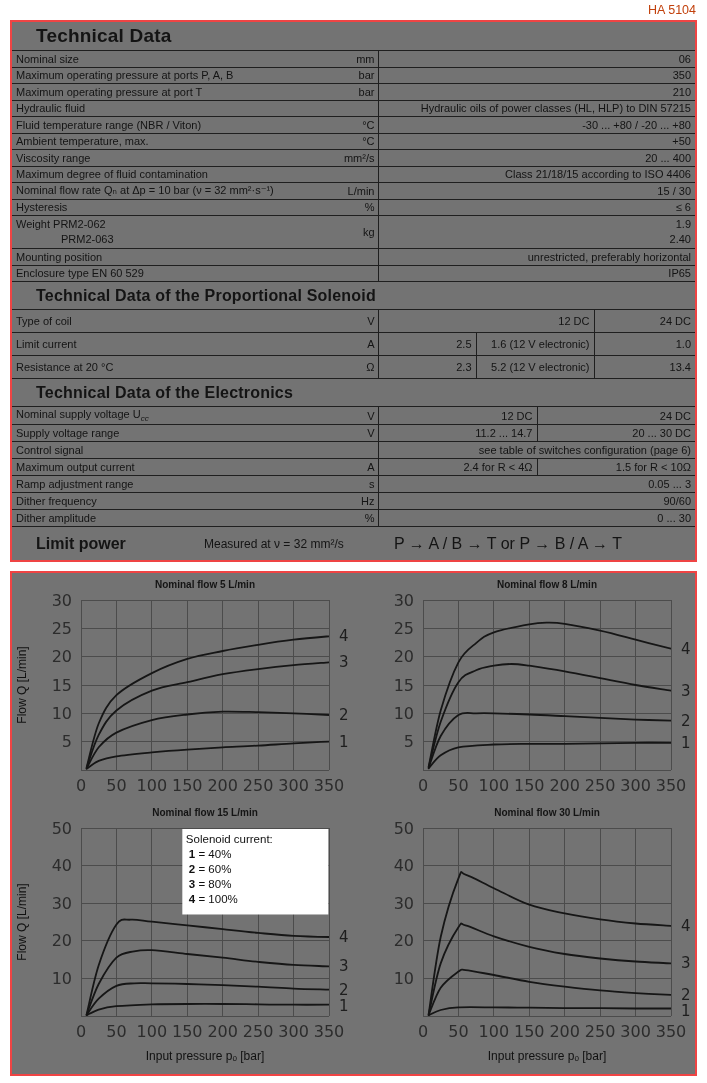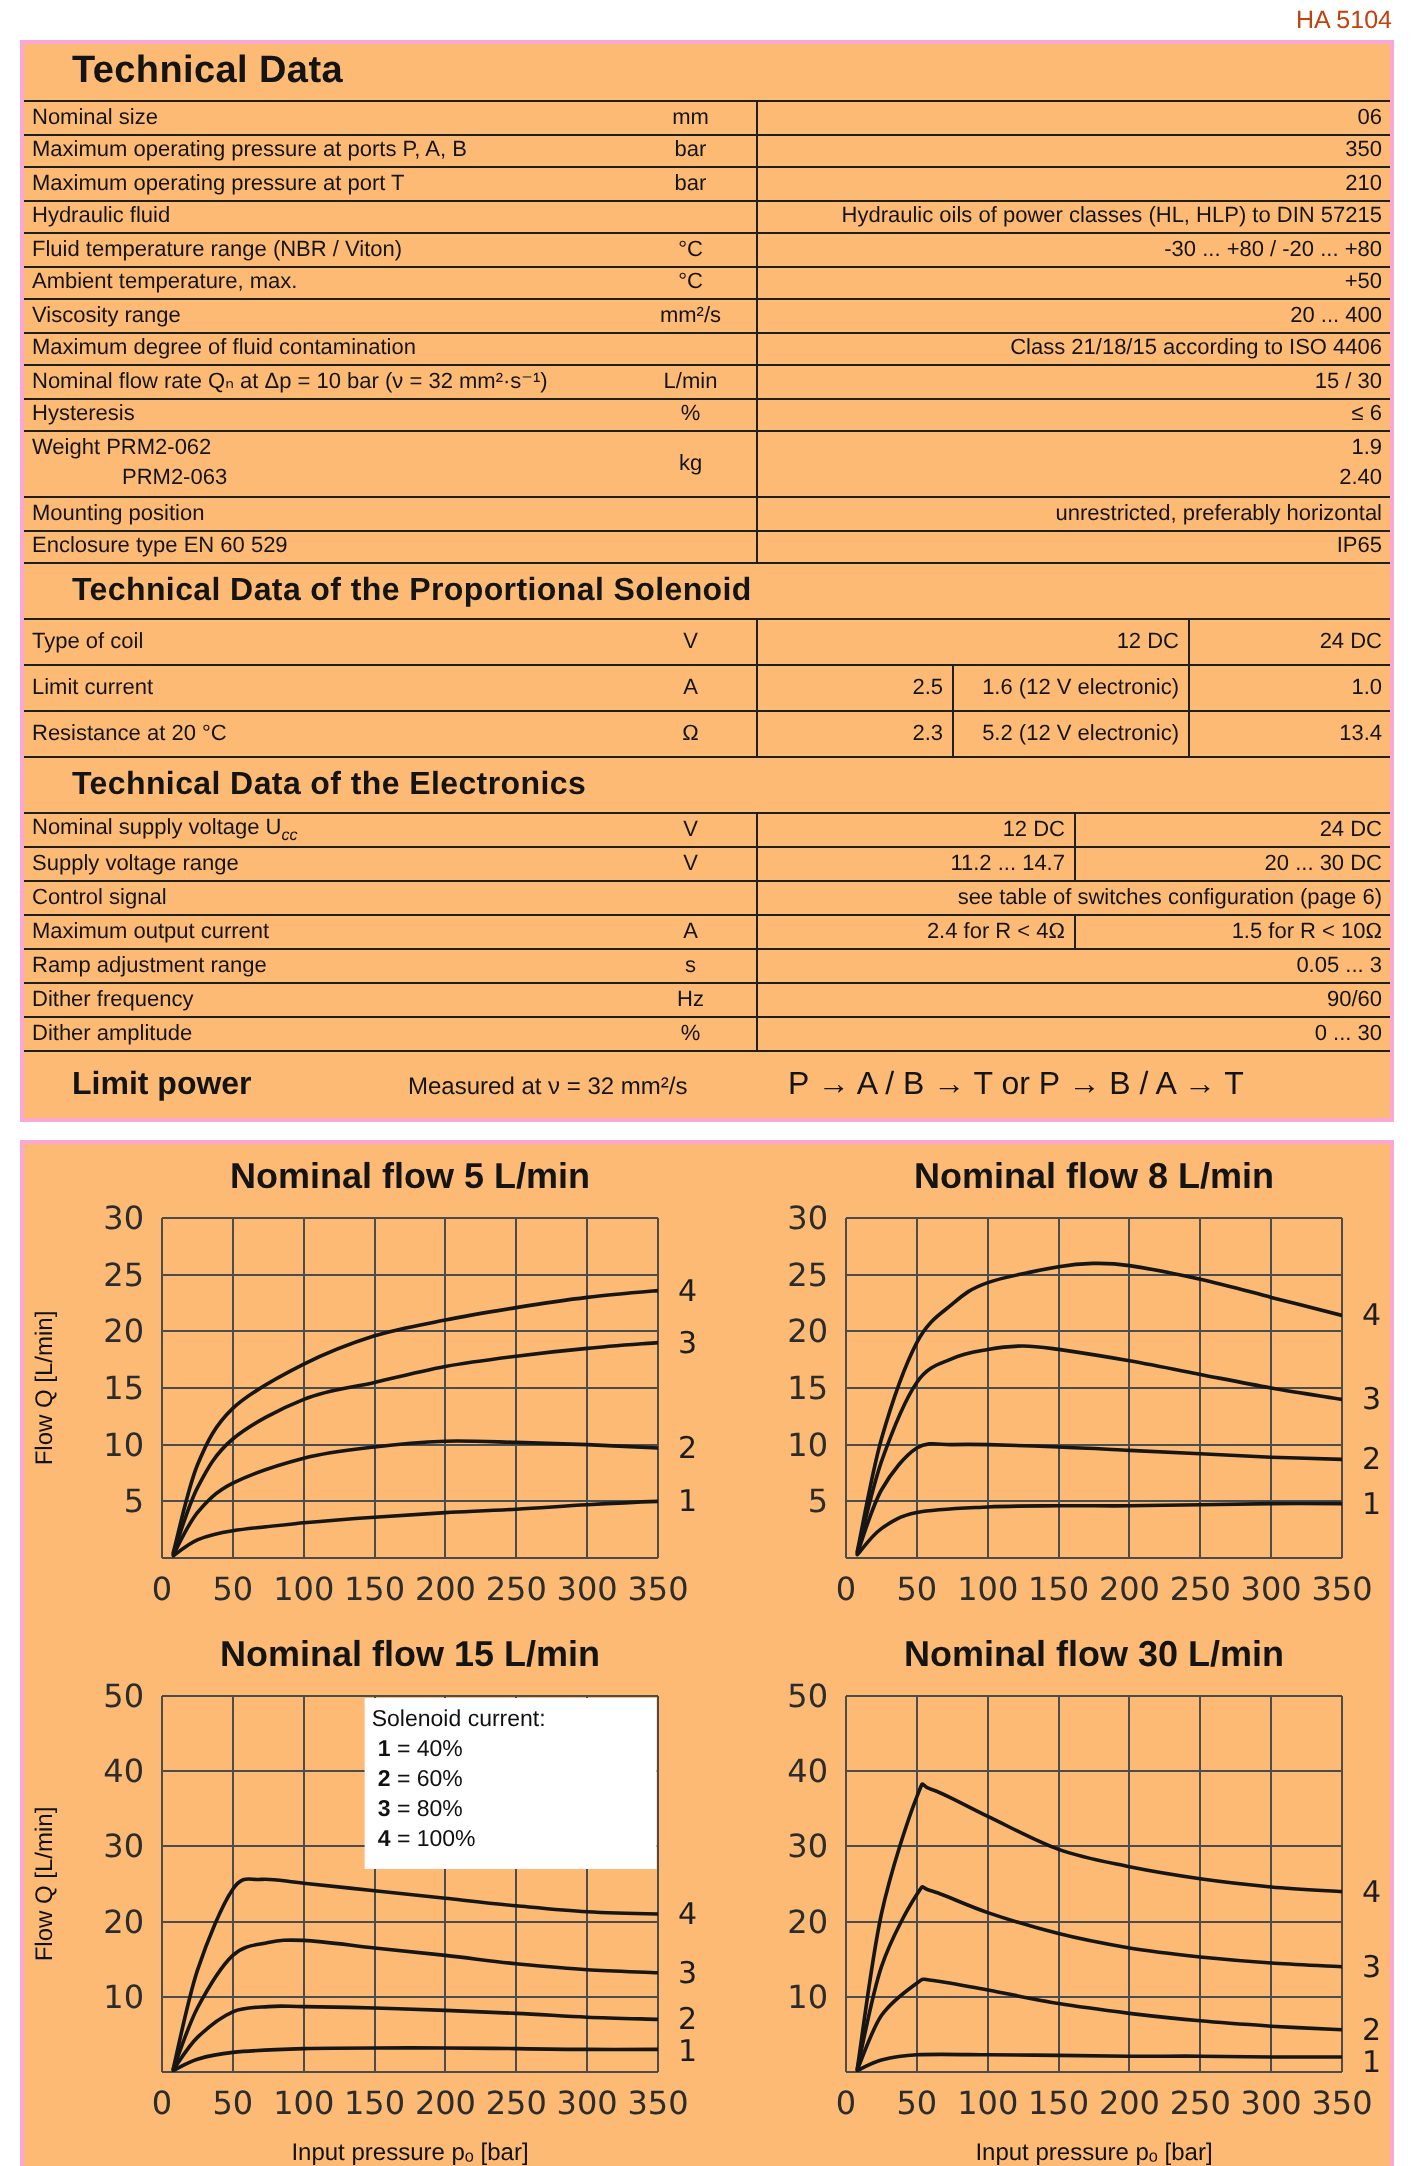--- a/index.html
+++ b/index.html
@@ -1,41 +1,41 @@
 <!DOCTYPE html>
 <html><head>
 <meta charset="utf-8">
 <style>
   html,body{margin:0;padding:0;background:#ffffff;}
   body{width:707px;height:1083px;font-family:"Liberation Sans","DejaVu Sans",sans-serif;color:#141414;-webkit-font-smoothing:antialiased;}
   .page{padding:2px 10px 0 10px;}
   .doc-code{text-align:right;font-size:12.5px;color:#c2410c;padding:1px 1px 3px 0;}
-  .boxA,.boxB{border:2px solid #f9a8d4;background:#fdba74;}
+  .boxA,.boxB{border:2px solid #ef4444;background:#737373;}
   .h-main{margin:0;font-size:19px;font-weight:bold;padding:3px 0 3px 24px;letter-spacing:.2px;}
   .h-sub{margin:0;font-size:16px;font-weight:bold;padding:5px 0 4px 24px;letter-spacing:.2px;}
   table{width:100%;border-collapse:collapse;table-layout:fixed;}
   td{border:1px solid #1f1f1f;font-size:11px;padding:1px 4px;vertical-align:middle;}
   td:first-child{border-left:none;} td:last-child{border-right:none;}
   td.lbl{border-right:none;text-align:left;}
-  td.unit{border-left:none;text-align:center;padding-right:3px;}
+  td.unit{border-left:none;text-align:right;padding-right:3px;}
   td.val{text-align:right;}
   .t1 td{height:13.5px;}
   .t2 td{height:20px;}
   .t3 td{height:14px;}
   .wline{line-height:15px;}
   .indent{padding-left:45px;}
   sub{font-size:8px;font-style:italic;}
   .limit-band{display:flex;align-items:center;height:33px;}
   .lp-title{font-size:16px;font-weight:bold;padding-left:24px;width:168px;flex:none;}
   .lp-note{font-size:12px;width:190px;flex:none;}
   .lp-paths{font-size:16px;}
   .boxB{margin-top:9px;padding:3px 0 2px 1px;}
   .charts-grid{display:grid;grid-template-columns:1fr 1fr;}
   figure.chart{margin:0;padding:0;}
-  .chart-title{font-weight:bold;font-size:18px;text-align:center;width:342px;transform:translateX(21px);padding-top:3px;}
+  .chart-title{font-weight:bold;font-size:10px;text-align:center;width:342px;transform:translateX(21px);padding-top:3px;}
   .tick{font-family:"DejaVu Sans",sans-serif;font-size:16px;fill:#2c2c2c;}
   .slab{font-family:"DejaVu Sans",sans-serif;font-size:15px;fill:#1e1e1e;}
   .axlab{font-family:"Liberation Sans","DejaVu Sans",sans-serif;font-size:12px;fill:#111;}
   .leg{font-family:"Liberation Sans","DejaVu Sans",sans-serif;font-size:11.5px;fill:#111;}
   .legb{font-weight:bold;}
 </style>
 </head>
 <body>
 
 <div class="page">

